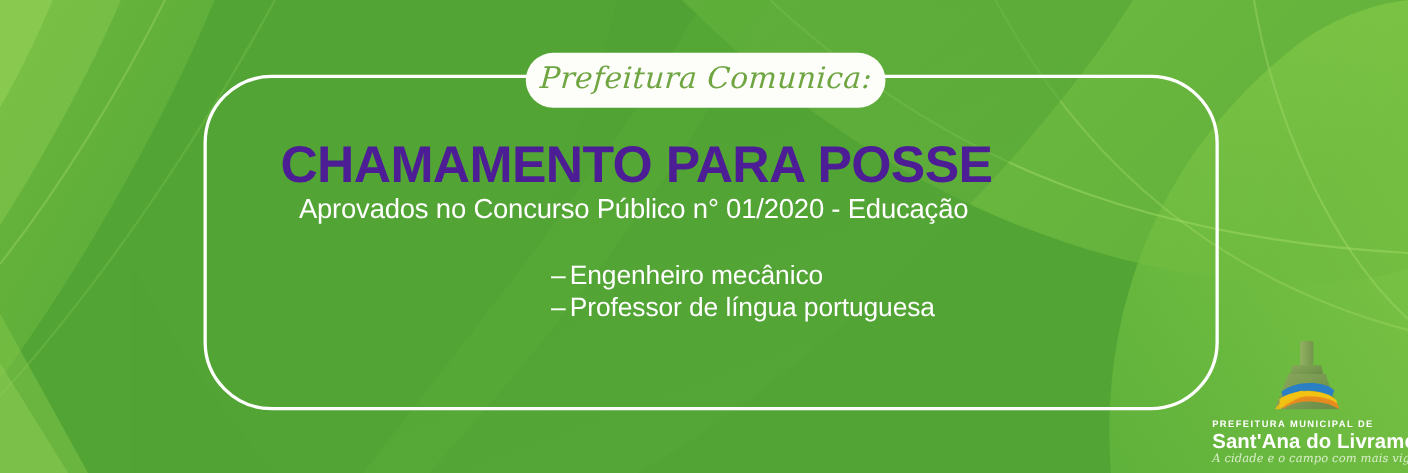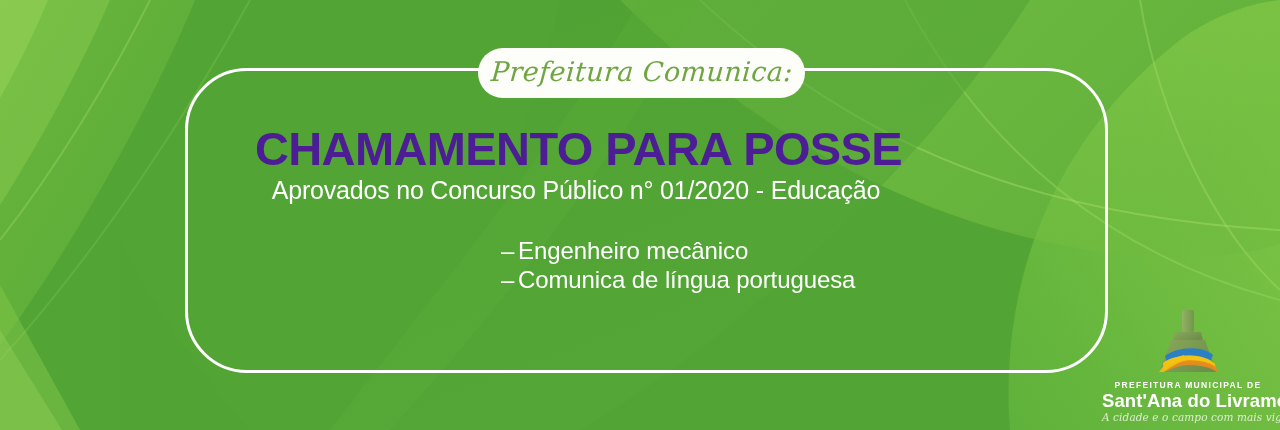--- a/index.html
+++ b/index.html
@@ -122,21 +122,20 @@
     white-space: nowrap;
   }
   .positions li .dash { display: inline-block; width: 17px; }
 
   
   .logo {
     position: absolute;
     right: 6px;
     bottom: 6px;
     width: 172px;
-    text-align: center;
   }
   .logo-mark { display: block; margin: 0 auto 1px; }
   .logo-kicker {
     color: #ffffff;
     font-family: "Liberation Sans", sans-serif;
     font-weight: bold;
     font-size: 8.5px;
     letter-spacing: 1.3px;
     line-height: 1.1;
     white-space: nowrap;
@@ -213,21 +212,21 @@
   </div>
 
   <div class="frame"></div>
 
   <div class="content">
     <div class="headline">CHAMAMENTO PARA POSSE</div>
     <div class="subhead">Aprovados no Concurso Público n° 01/2020 - Educação</div>
 
     <ul class="positions">
       <li><span class="dash">–</span><span>Engenheiro mecânico</span></li>
-      <li><span class="dash">–</span><span>Comunica de língua portuguesa</span></li>
+      <li><span class="dash">–</span><span>Professor de língua portuguesa</span></li>
     </ul>
   </div>
 
   <div class="pill">
     <span class="pill-text">Prefeitura Comunica:</span>
   </div>
 
   <div class="logo">
     <svg class="logo-mark" width="84" height="72" viewBox="0 0 84 72">
       <defs>

